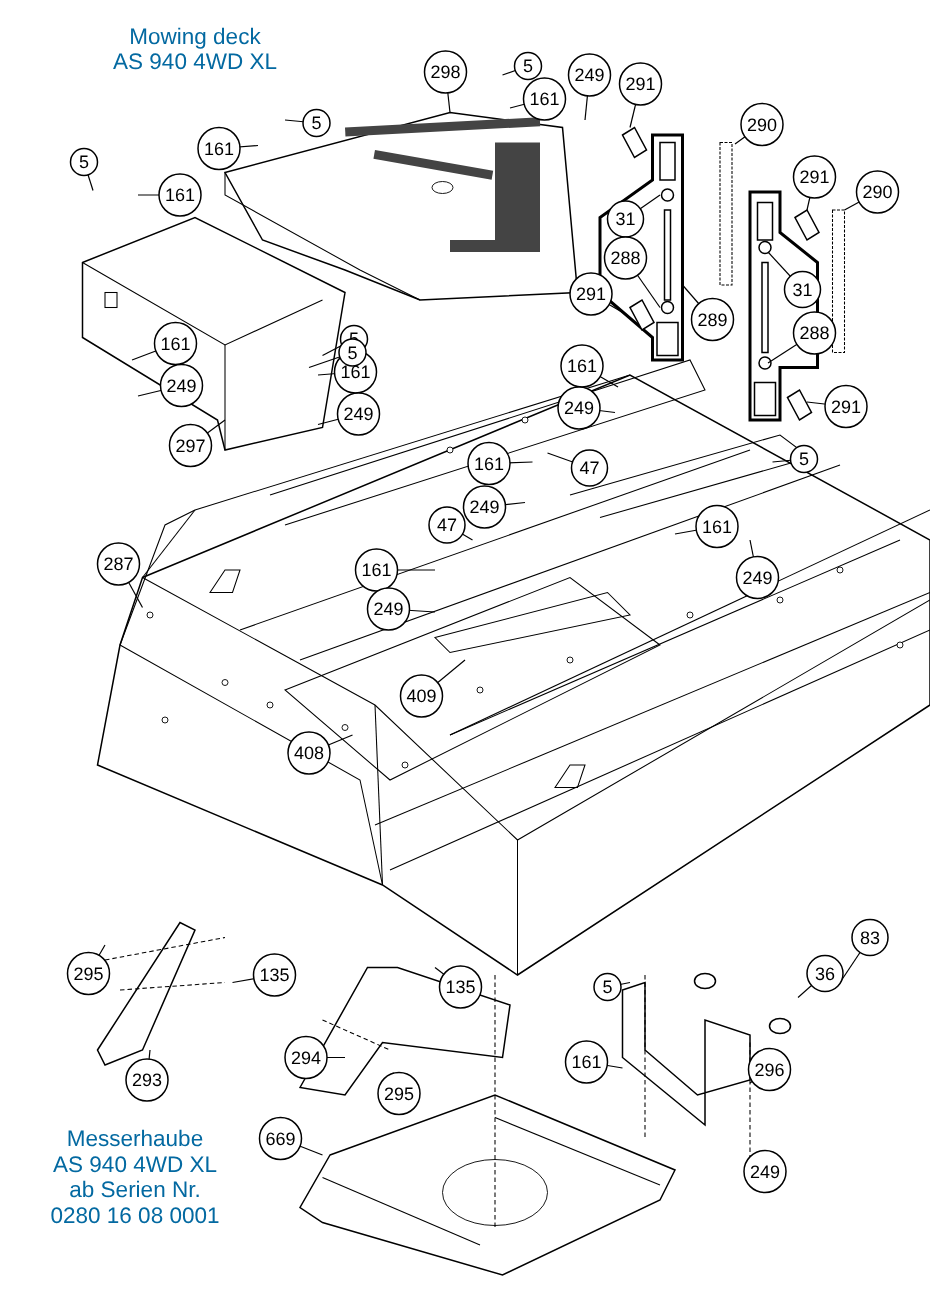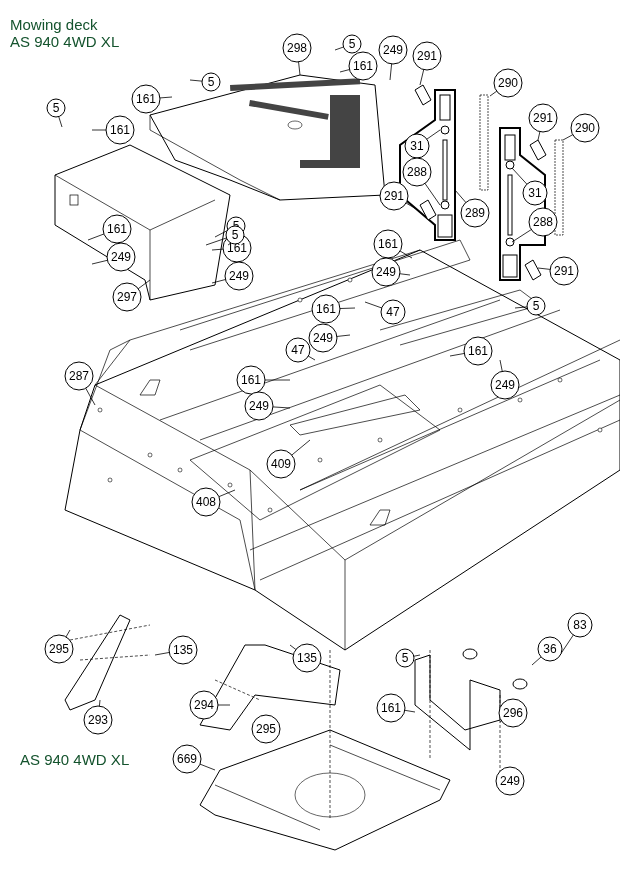--- a/index.html
+++ b/index.html
@@ -1,17 +1,17 @@
 <!DOCTYPE html>
 <html><head>
 <meta charset="utf-8">
 <style>
   html,body{margin:0;padding:0;background:#fff;}
   body{width:620px;height:876px;position:relative;overflow:hidden;font-family:"Liberation Sans",sans-serif;color:#000;}
-  .title-block{position:absolute;font-size:15px;line-height:17px;color:#14532d;}
+  .title-block{position:absolute;text-align:center;font-size:15px;line-height:17px;color:#0369a1;}
   #title-en{left:10px;top:16px;width:240px;}
   #title-de{left:20px;top:751px;width:140px;}
   svg#drawing{position:absolute;left:0;top:0;}
   .callout circle{fill:#fff;stroke:#000;stroke-width:1;}
   .callout text{font-family:"Liberation Sans",sans-serif;font-size:12px;text-anchor:middle;dominant-baseline:central;fill:#000;}
   .leader{stroke:#000;stroke-width:0.8;fill:none;}
   .part{stroke:#000;stroke-width:1;fill:#fff;}
   .thin{stroke:#000;stroke-width:0.7;fill:none;}
   .dash{stroke:#000;stroke-width:0.7;stroke-dasharray:3 2;fill:none;}
   .heavy{stroke:#000;stroke-width:2;fill:none;}
@@ -20,21 +20,24 @@
 </style>
 </head>
 <body>
 
 <div class="title-block" id="title-en">
   <div>Mowing deck</div>
   <div>AS 940 4WD XL</div>
 </div>
 
 <div class="title-block" id="title-de">
+  <div>Messerhaube</div>
   <div>AS 940 4WD XL</div>
+  <div>ab Serien Nr.</div>
+  <div>0280 16 08 0001</div>
 </div>
 
 <svg id="drawing" width="620" height="876" viewBox="0 0 620 876">
 
   <g>
     <polygon class="part" points="95,385 420,250 620,360 620,470 345,650 255,590 65,510 80,430"></polygon>
     <polyline class="thin" points="95,385 250,470 345,560 620,400"></polyline>
     <polyline class="thin" points="80,430 240,520 255,590"></polyline>
     <polyline class="thin" points="345,560 345,650"></polyline>
     <polyline class="thin" points="250,470 255,590"></polyline>

